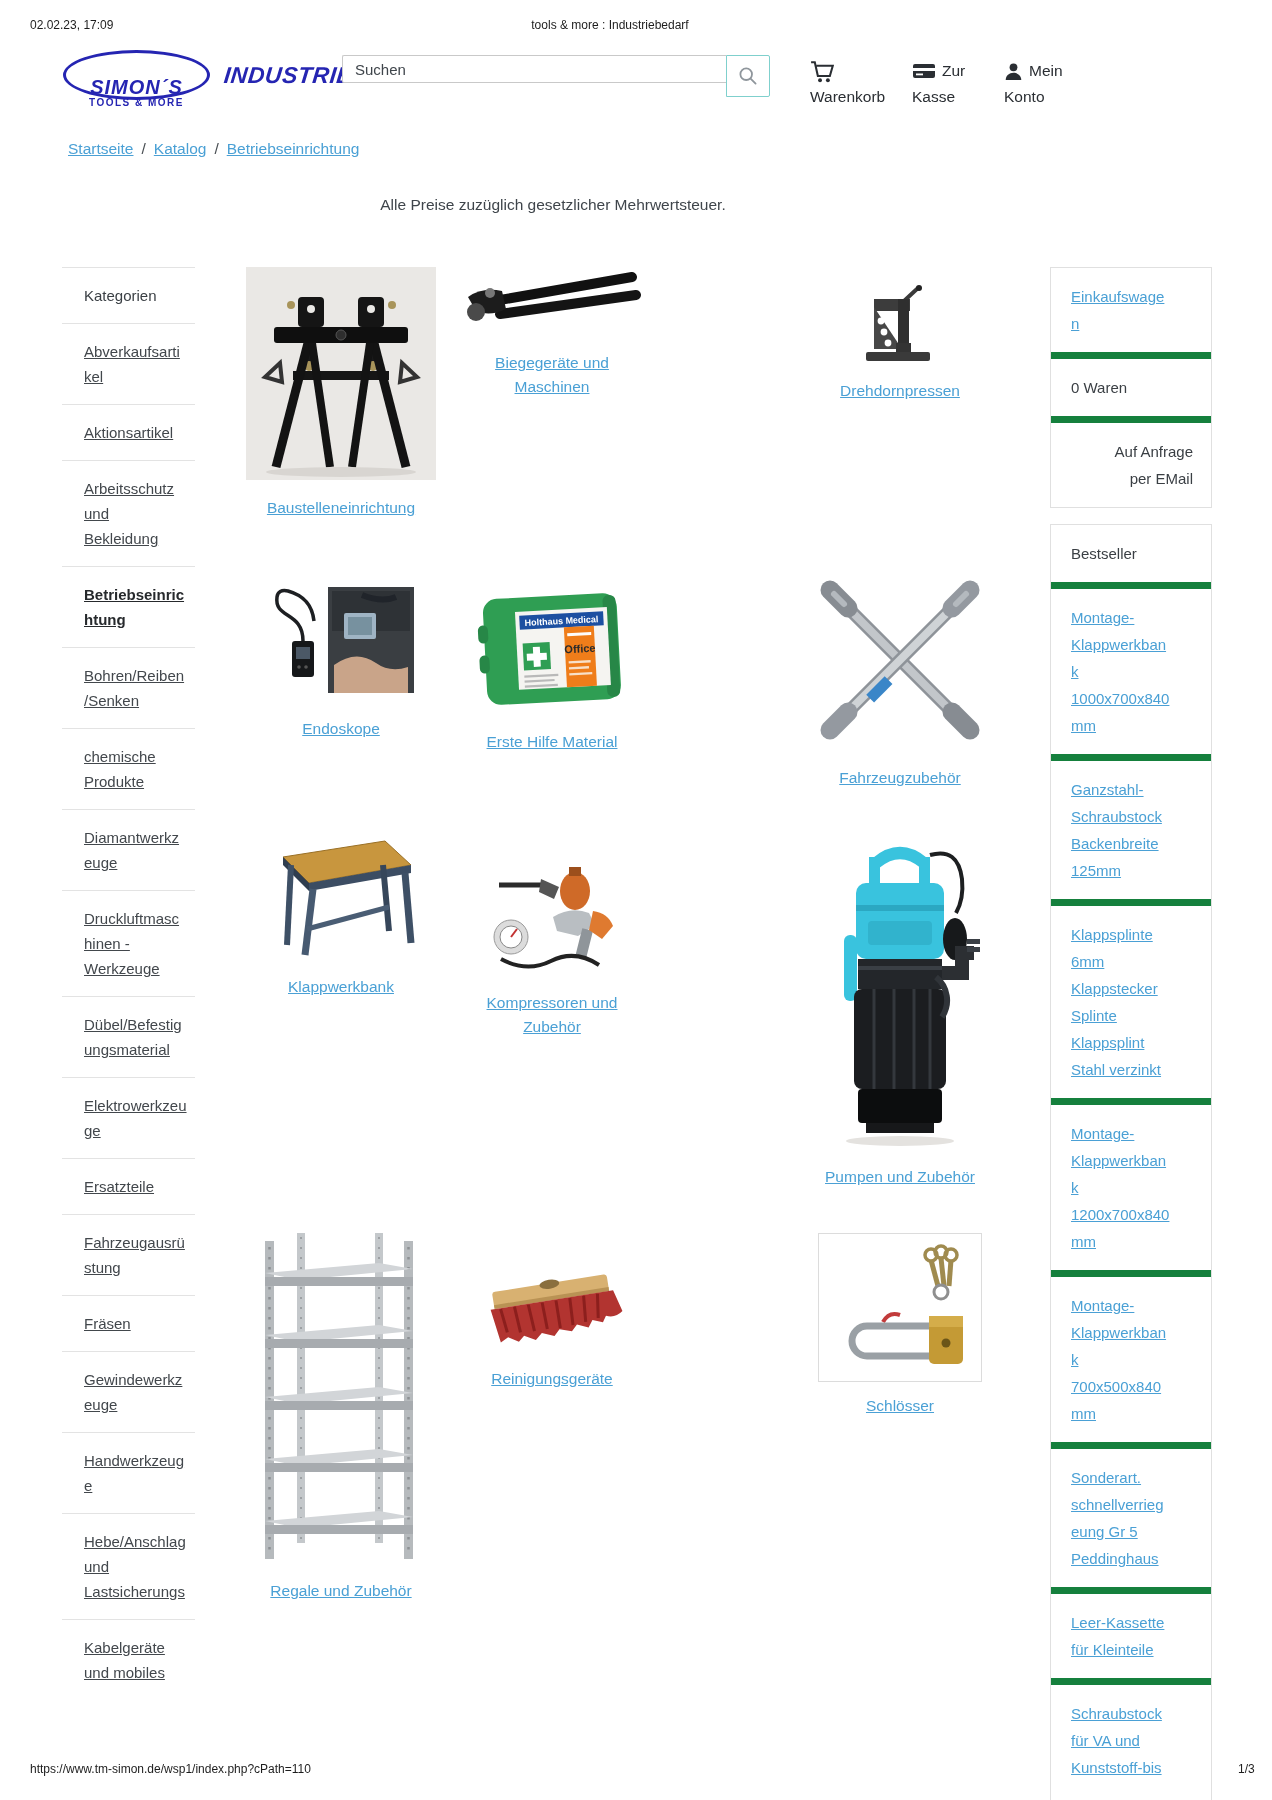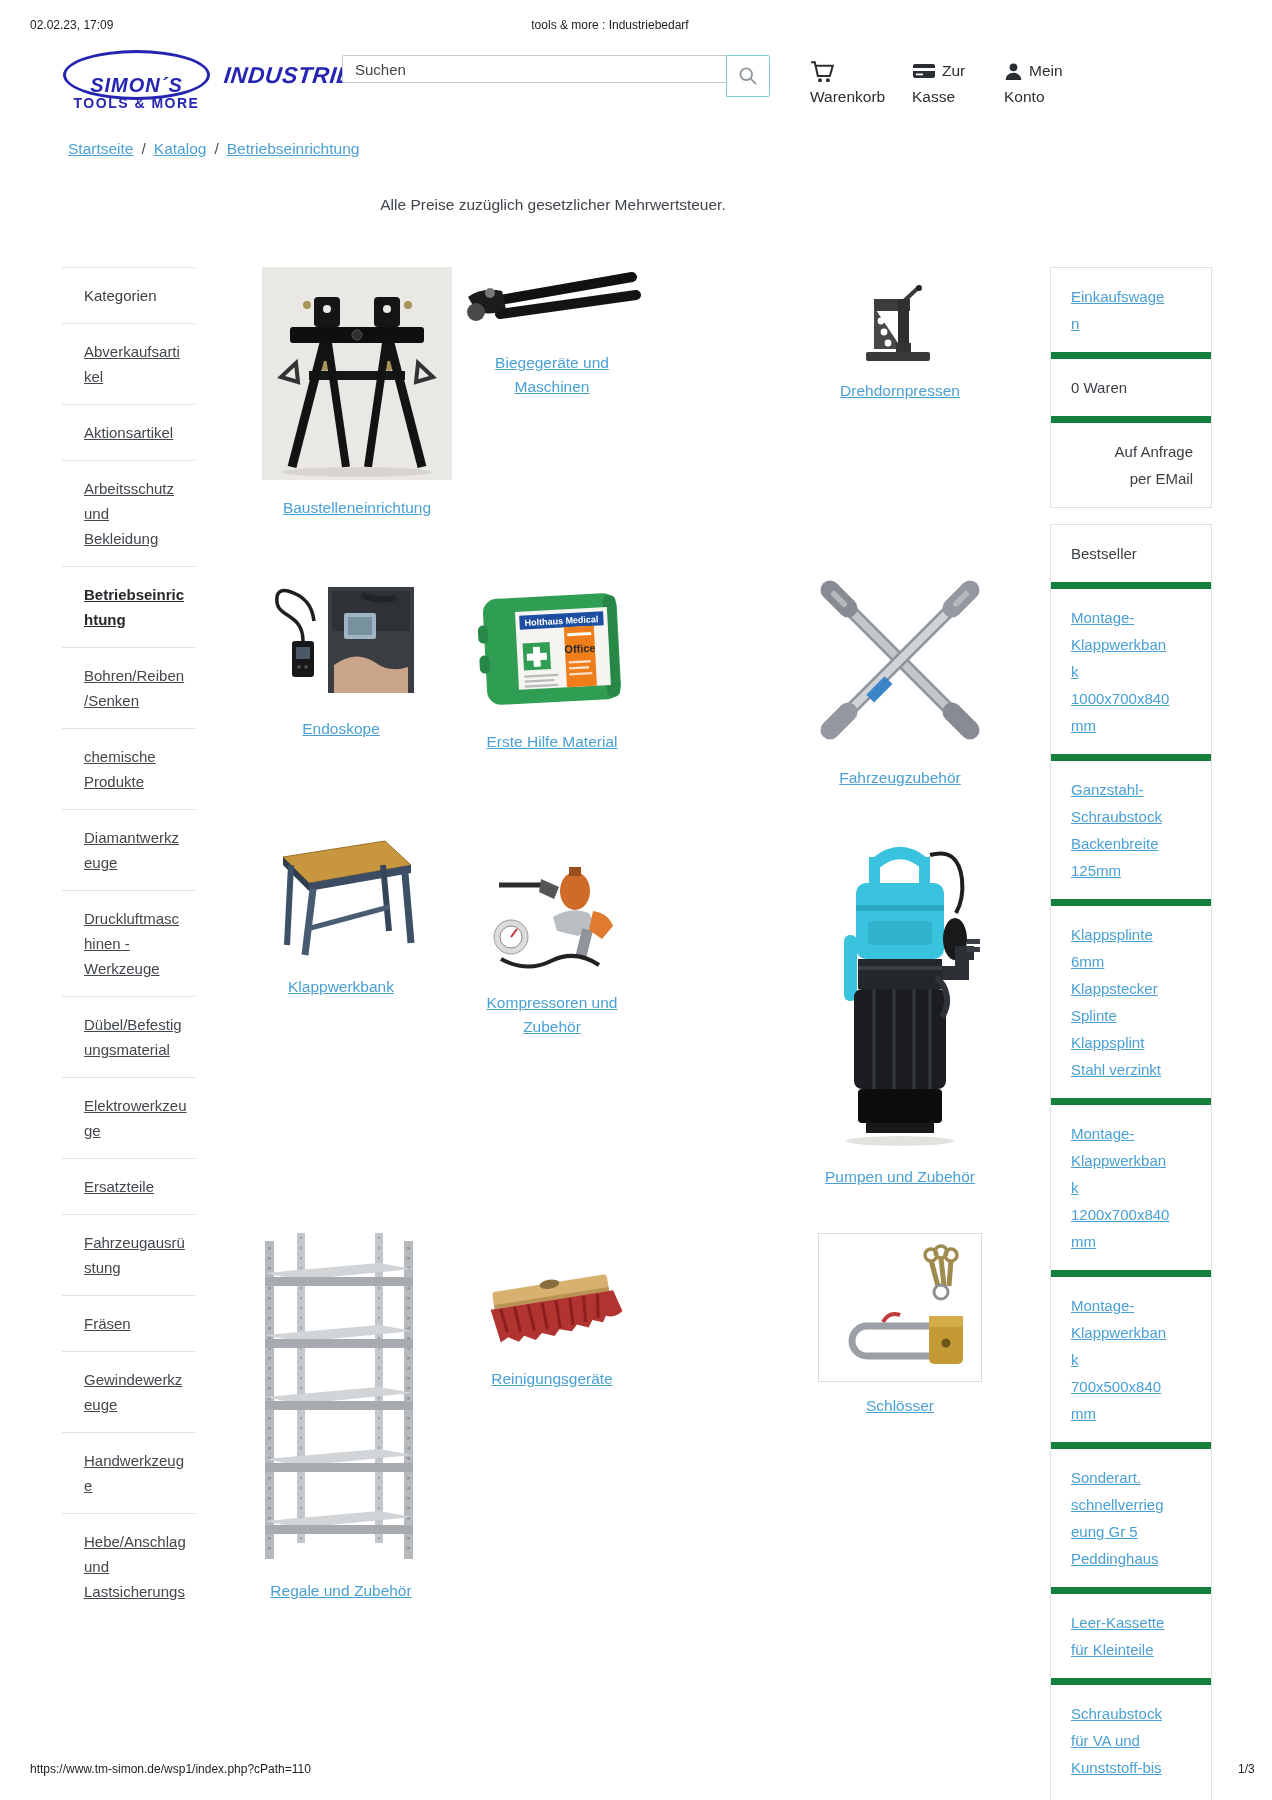--- a/index.html
+++ b/index.html
@@ -12,21 +12,21 @@
   .print-ts{position:absolute;left:30px;top:18px;font-size:12px;color:#1d1d1d;text-align:right;}
   .print-title{position:absolute;left:610px;top:18px;transform:translateX(-50%);font-size:12px;color:#1d1d1d;white-space:nowrap;}
   .print-url{position:absolute;left:30px;top:1762px;font-size:12px;color:#1d1d1d;}
   .print-page{position:absolute;left:1238px;top:1762px;font-size:12px;color:#1d1d1d;}
 
   
   .logo{position:absolute;left:63px;top:50px;display:flex;align-items:center;}
   .logo-oval{width:141px;height:44px;border:3px solid #2525b2;border-radius:50%;
              display:flex;flex-direction:column;align-items:center;justify-content:center;line-height:1;}
   .logo-name{font-size:20px;font-weight:800;font-style:italic;color:#2525b2;letter-spacing:1px;margin-top:34px;}
-  .logo-sub{font-size:14px;font-weight:700;color:#2525b2;letter-spacing:1.5px;margin-top:1px;}
+  .logo-sub{font-size:10px;font-weight:700;color:#2525b2;letter-spacing:1.5px;margin-top:1px;}
   .logo-brand{margin-left:14px;font-size:23px;font-weight:800;font-style:italic;color:#2525b2;
               letter-spacing:.5px;transform:skewX(-6deg);white-space:nowrap;}
   .search{position:absolute;left:342px;top:55px;display:flex;}
   .search input{width:384px;height:28px;border:1px solid #c9c9c9;border-right:none;border-radius:2px 0 0 2px;
                 padding:0 12px;font-size:15px;color:#3a3f44;font-family:"Liberation Sans",sans-serif;outline:none;box-sizing:border-box;}
   .search input::placeholder{color:#3f454b;opacity:1;}
   .search button{width:44px;height:42px;background:#fff;border:1px solid #7fd0cd;border-radius:0 2px 2px 0;
                  display:flex;align-items:center;justify-content:center;padding:0;}
   .hnav{position:absolute;top:58px;display:flex;flex-direction:column;align-items:flex-start;color:#2a2e33;font-size:15.5px;}
   .hnav .row{display:flex;align-items:center;gap:6px;height:26px;}
@@ -183,23 +183,26 @@
       </div>
     <div class="lsb-sec">
         <a>Gewindewerkzeuge</a>
       </div>
     <div class="lsb-sec">
         <a>Handwerkzeuge</a>
       </div>
     <div class="lsb-sec">
         <a>Hebe/Anschlag und Lastsicherungs</a>
       </div>
-  </div>
-
-  <div class="tile" style="left:257px;top:267px;width:200px;">
+    <div class="lsb-sec">
+        <a>Kabelgeräte und mobiles</a>
+      </div>
+  </div>
+
+  <div class="tile" style="left:241px;top:267px;width:200px;">
     <div class="tile-img">
       <svg width="190" height="213" viewBox="0 0 190 213">
         <rect width="190" height="213" fill="#eae8e5"></rect>
         <rect x="52" y="30" width="26" height="30" rx="4" fill="#151515"></rect>
           <rect x="112" y="30" width="26" height="30" rx="4" fill="#151515"></rect>
         <circle cx="65" cy="42" r="4" fill="#eae8e5"></circle>
           <circle cx="125" cy="42" r="4" fill="#eae8e5"></circle>
         <circle cx="45" cy="38" r="4" fill="#a8945a"></circle>
           <circle cx="146" cy="38" r="4" fill="#a8945a"></circle>
         <rect x="28" y="60" width="134" height="16" rx="3" fill="#0f0f0f"></rect>

